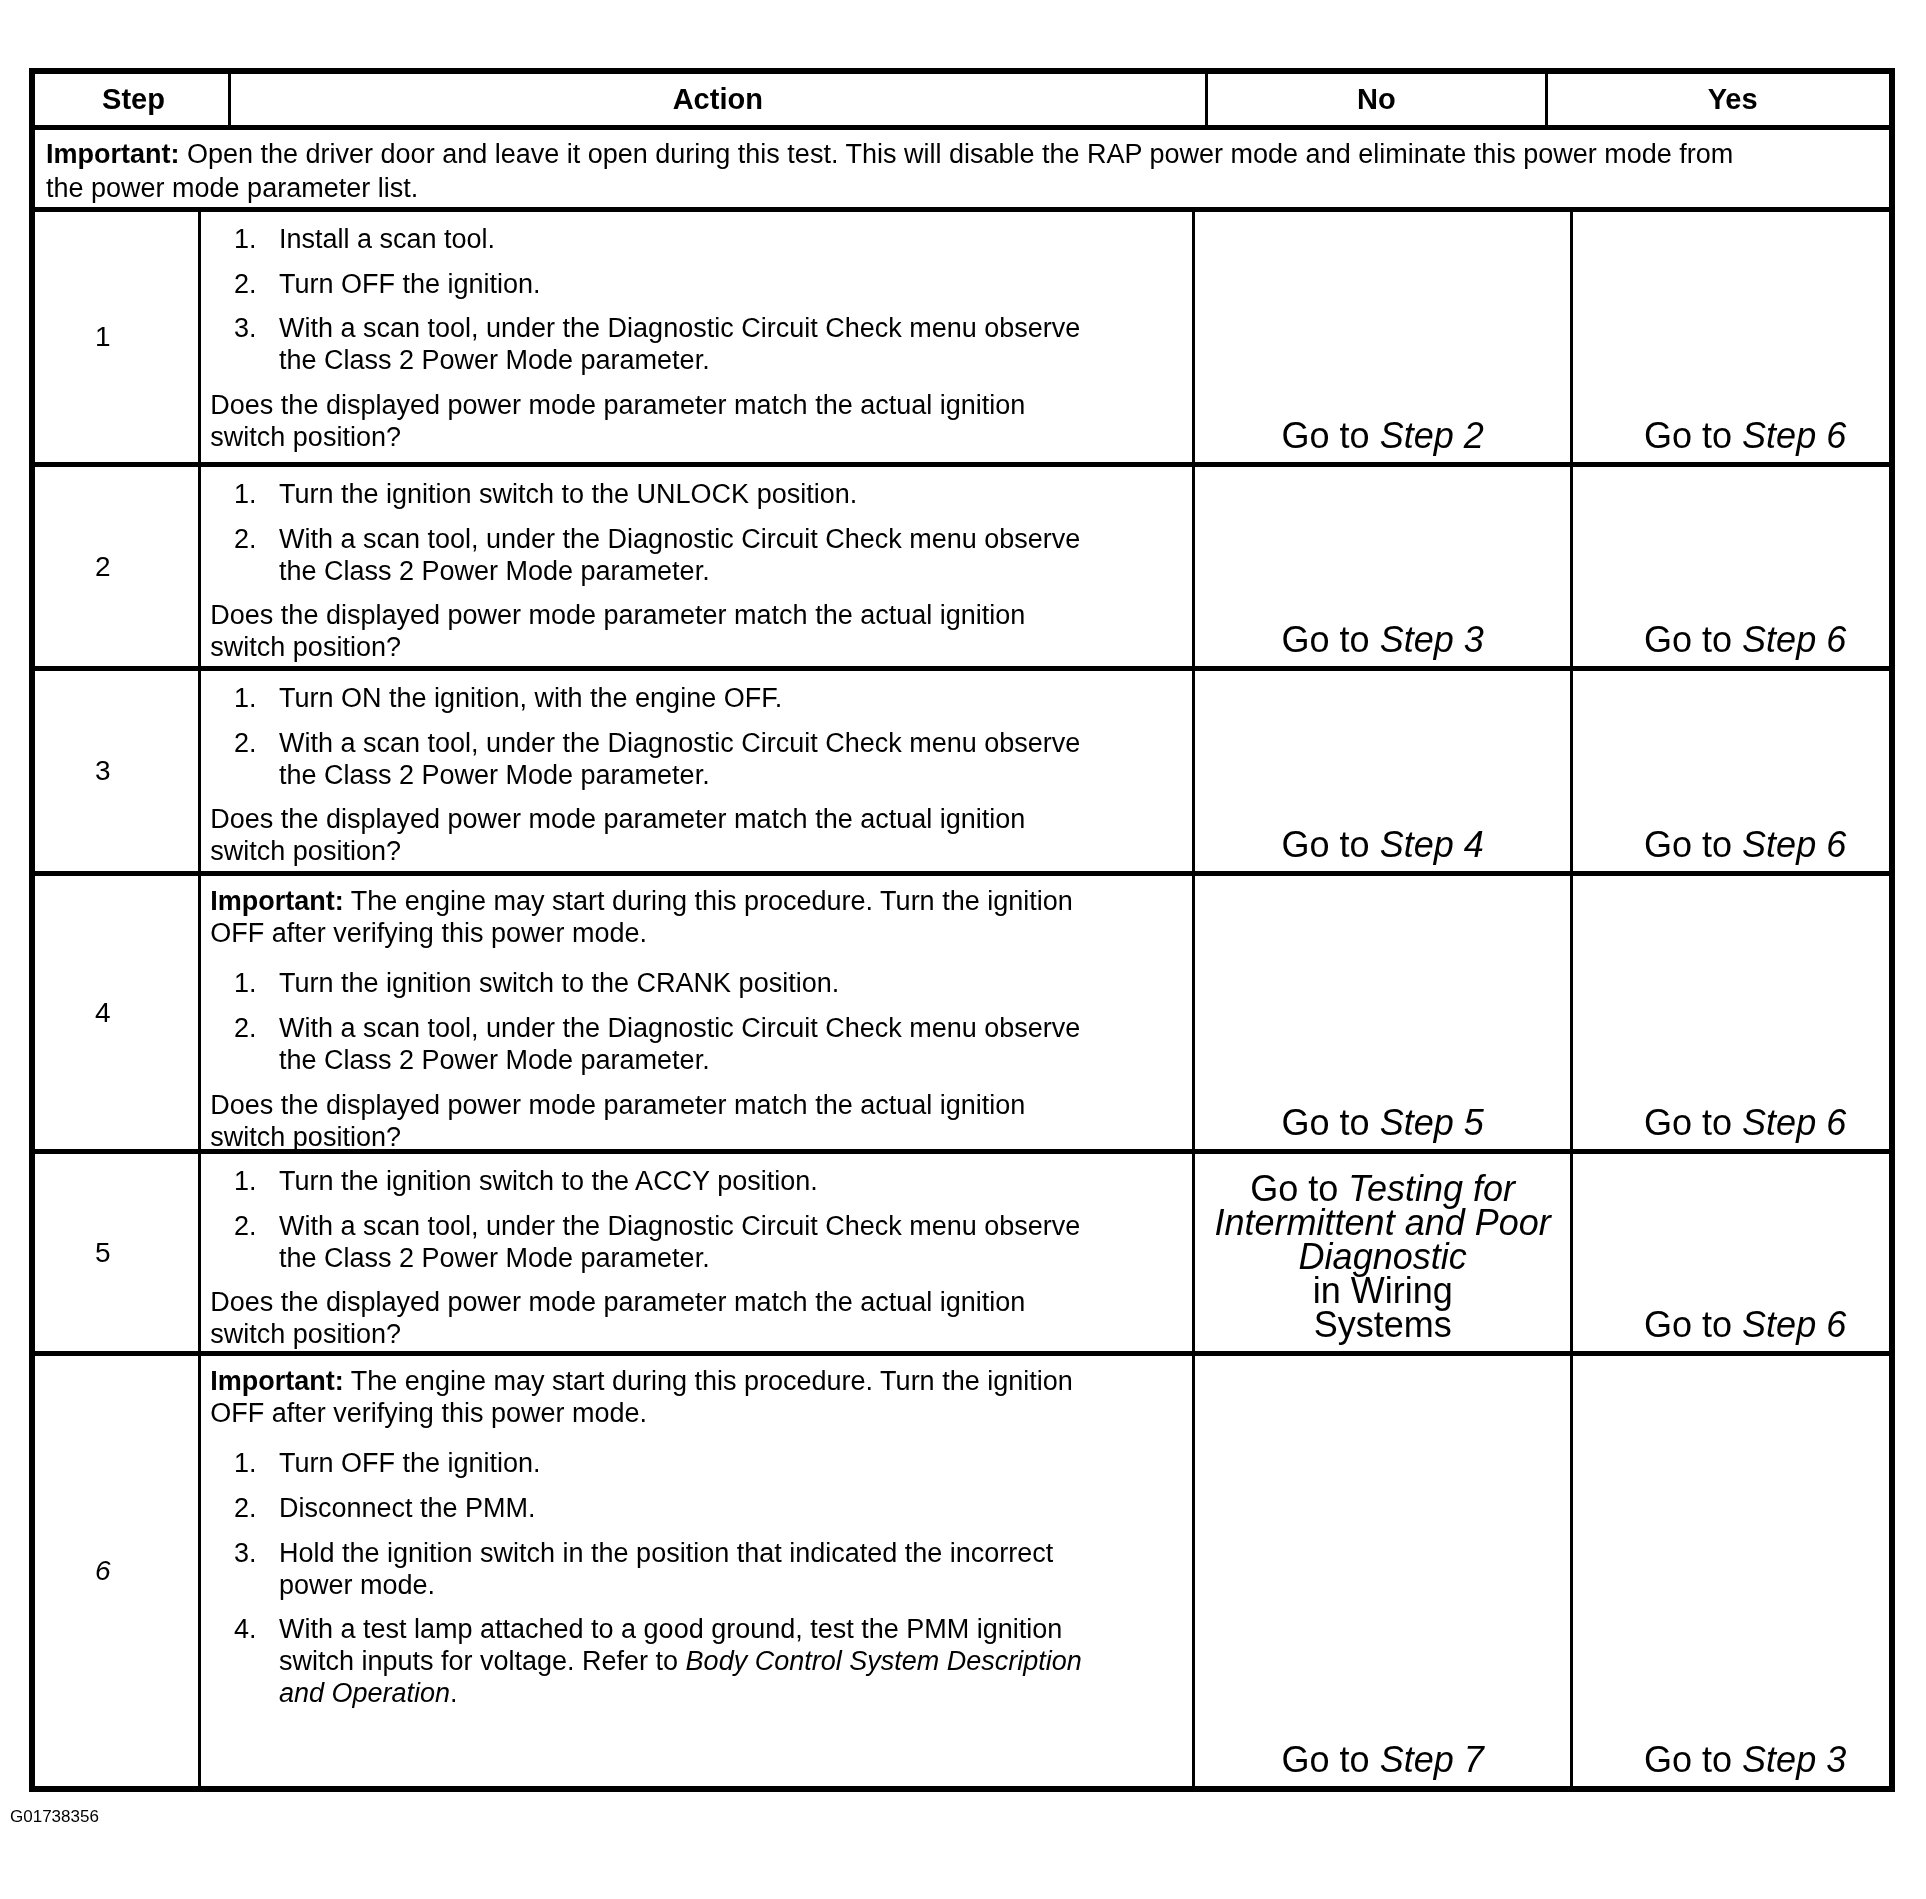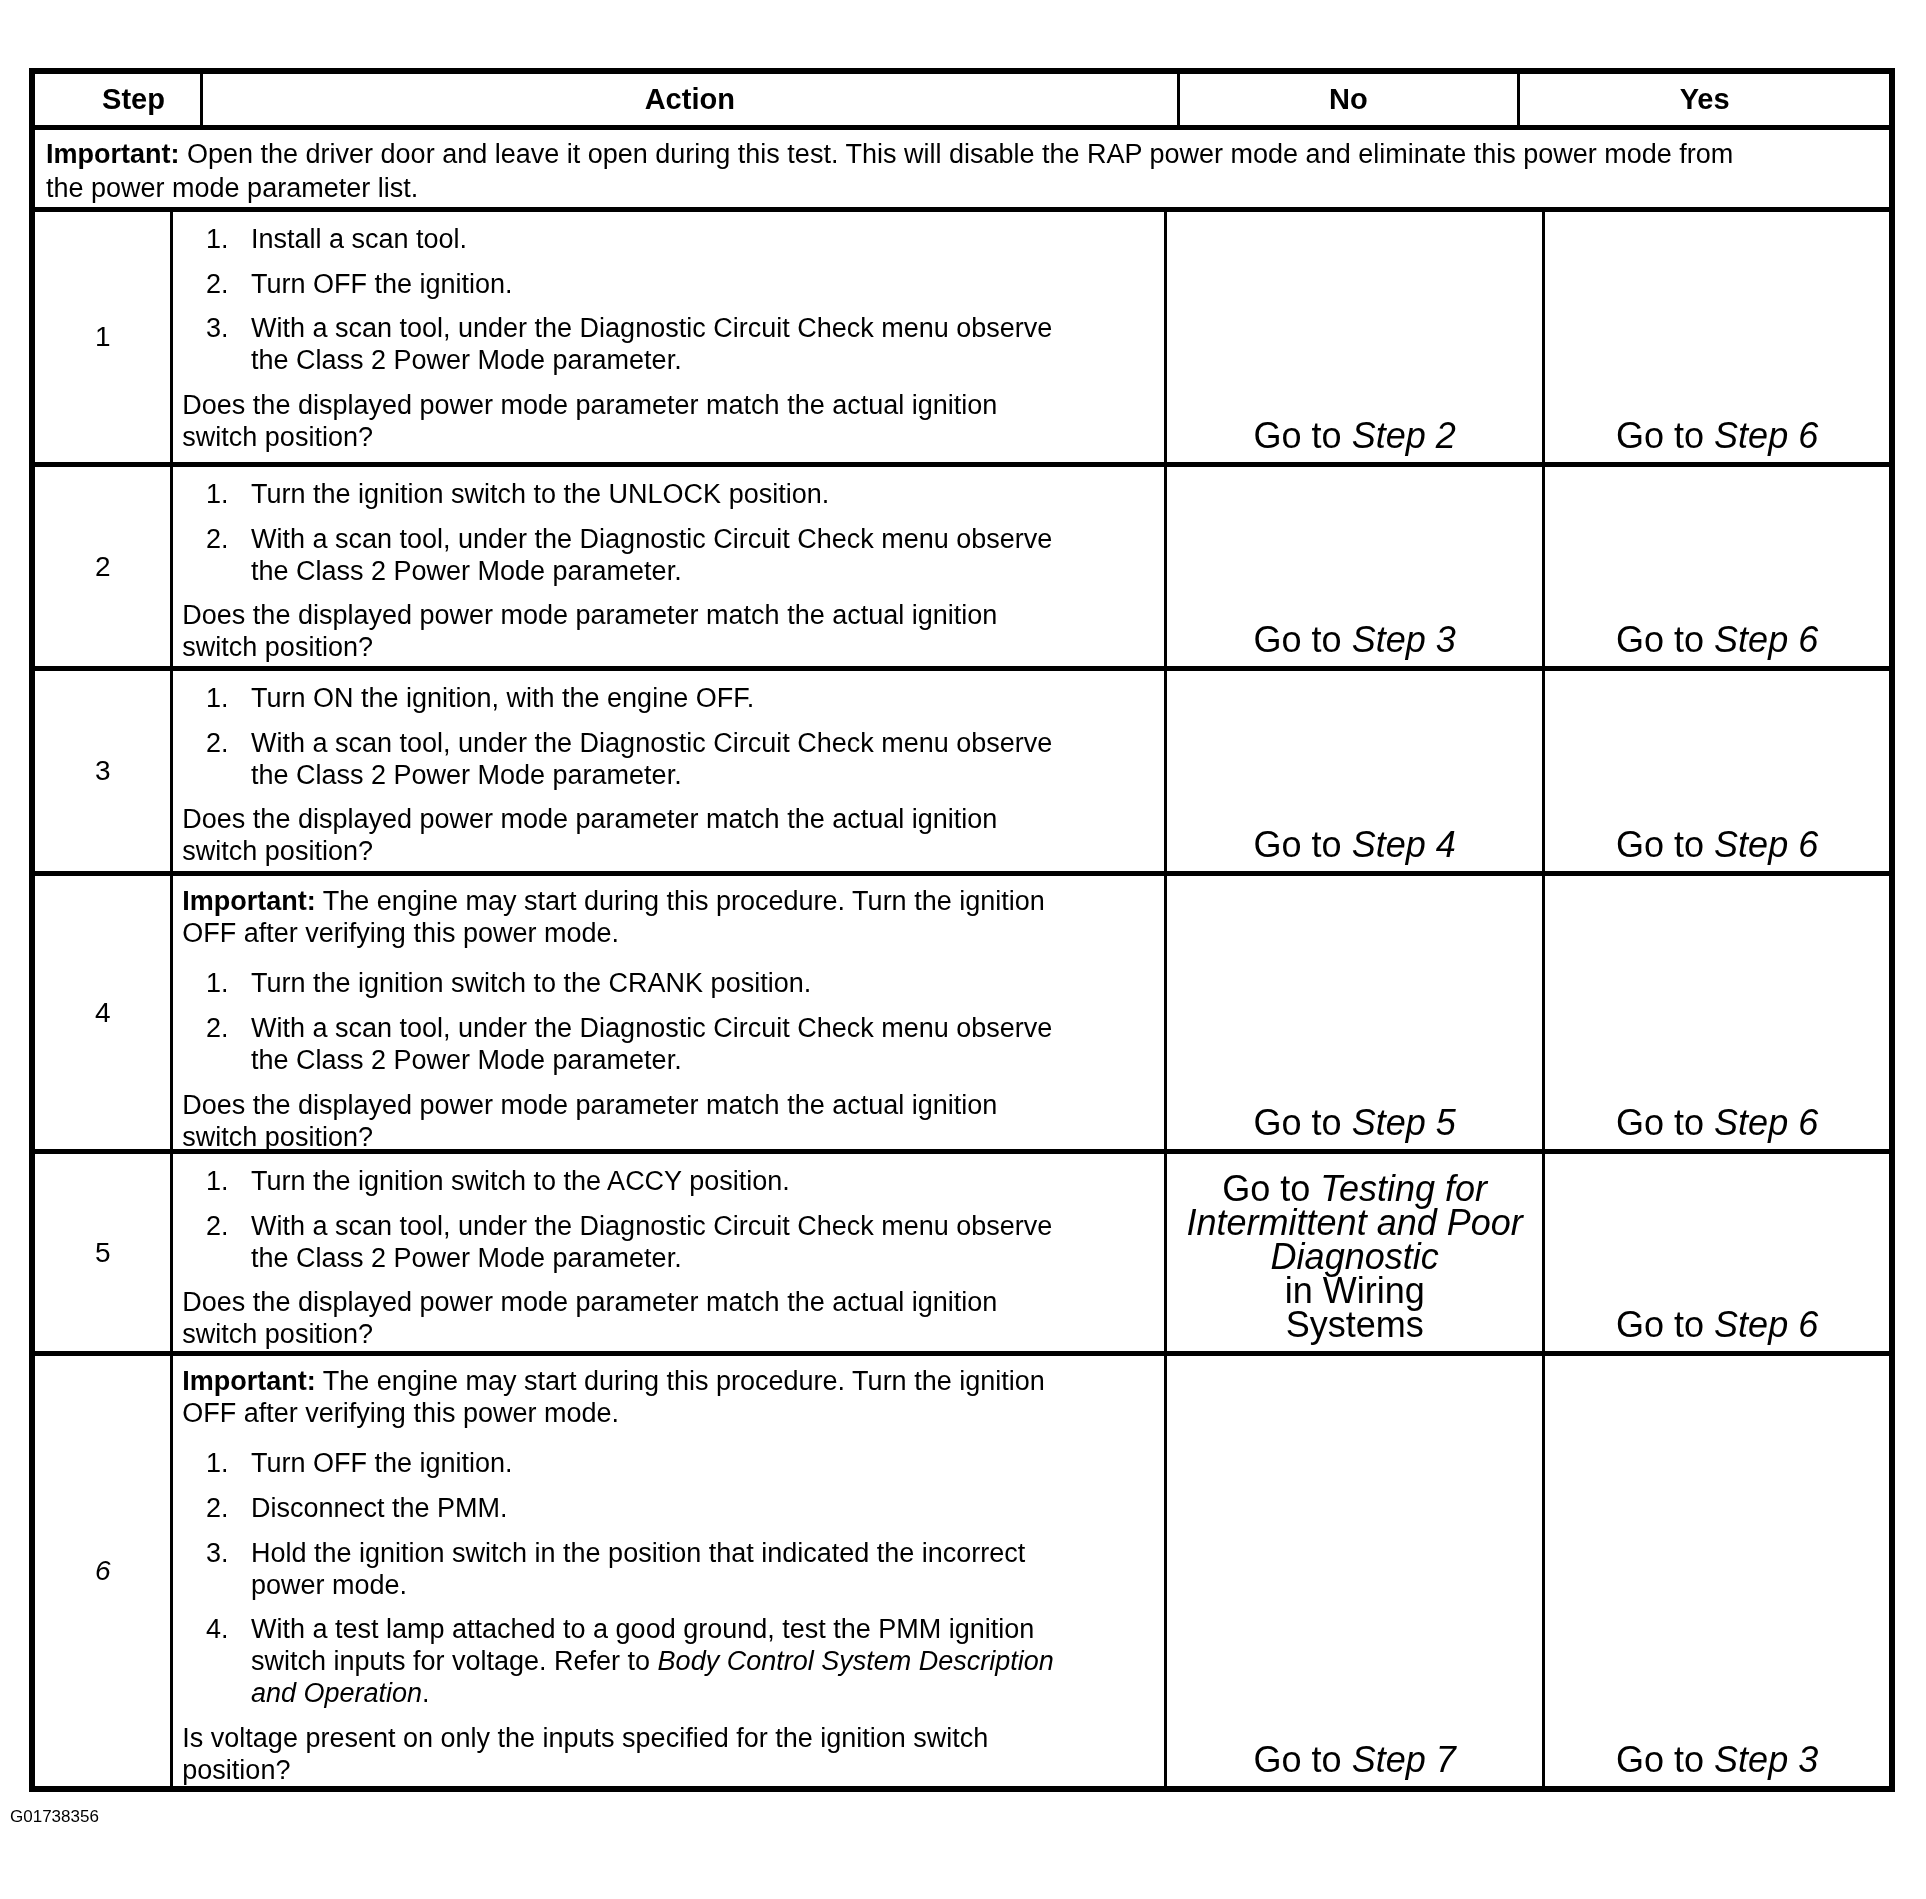--- a/index.html
+++ b/index.html
@@ -15,21 +15,21 @@
     left: 29px; top: 68px;
     width: 1866px;
     border: 6.4px solid #000;
     background: #fff;
   }
   .trow { display: flex; border-top: 5.5px solid #000; }
   .trow:first-child { border-top: none; }
   .cell { border-left: 3.6px solid #000; overflow: hidden; }
   .cell:first-child { border-left: none; }
   .col-step  { flex: 0 0 7.3%; }
-  .col-action{ flex: 0 0 53.6%; }
+  .col-action{ flex: 0 0 53.6%; margin-left: 28px; }
   .col-yes   { flex: 0 0 20.4%; }
   .col-no    { flex: 0 0 18.7%; }
 
   .header-row { height: 51px; padding-left: 32px; }
   .header-cell {
     display: flex; align-items: center; justify-content: center;
     font-weight: bold; font-size: 29px;
   }
 
   .notice-row { height: 82px; }
@@ -224,21 +224,20 @@
         <span class="itext">Disconnect the PMM.</span>
       </div>
       <div class="item">
         <span class="inum">3.</span>
         <span class="itext">Hold the ignition switch in the position that indicated the incorrect power mode.</span>
       </div>
       <div class="item">
         <span class="inum">4.</span>
         <span class="itext"><span>With a test lamp attached to a good ground, test the PMM ignition switch inputs for voltage. Refer to </span><i>Body Control System Description and Operation</i><span>.</span></span>
       </div>
-      <div class="question">Is voltage present on only the inputs specified for the ignition switch position?</div>
     </div>
     <div class="cell col-yes goto-cell">
       <div class="goto"><span>Go to </span><i>Step 7</i></div>
     </div>
     <div class="cell col-no goto-cell">
       <div class="goto"><span>Go to </span><i>Step 3</i></div>
     </div>
   </div>
 
 </div>

